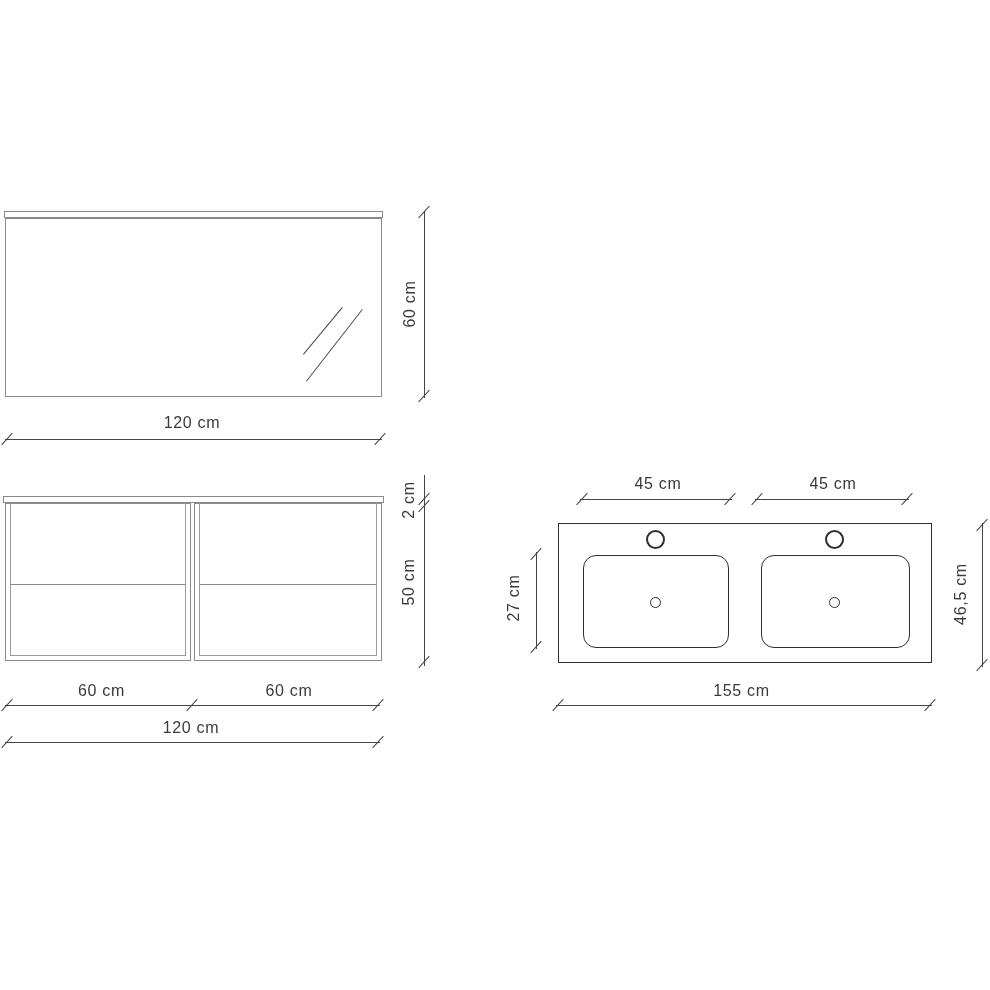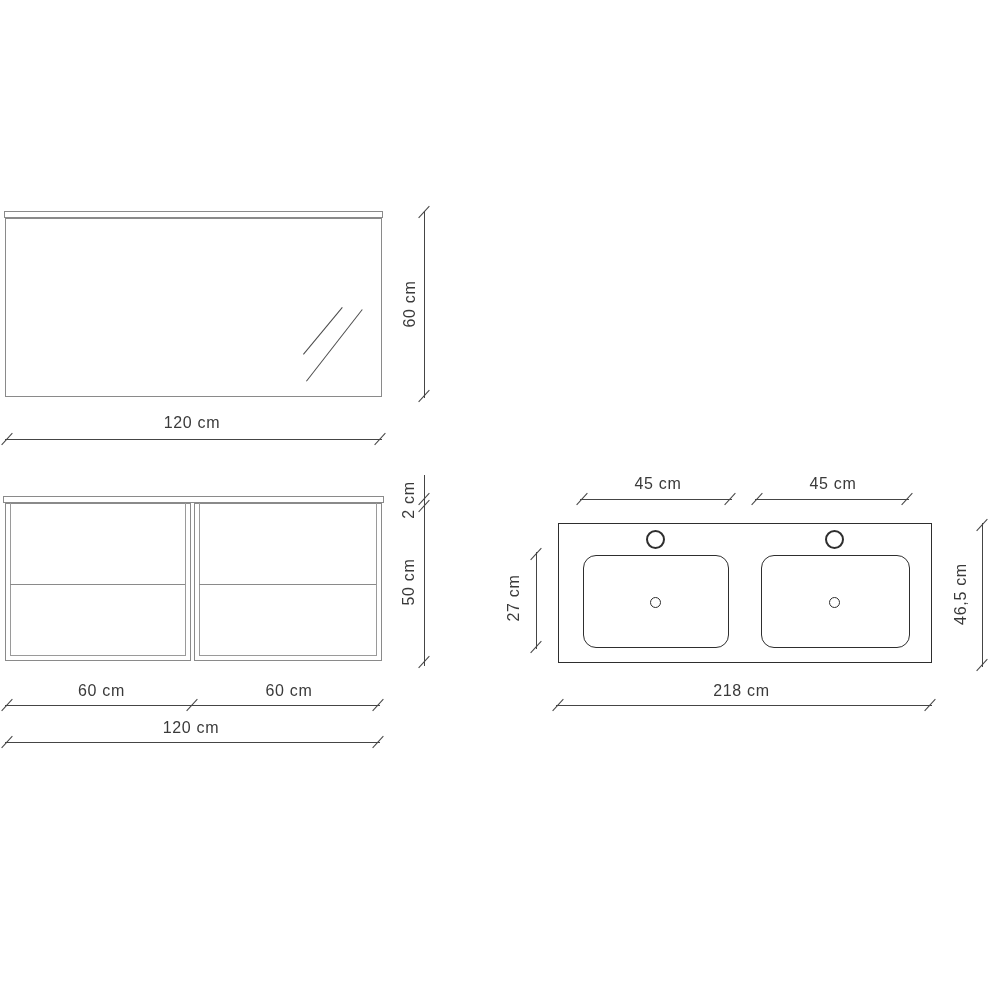--- a/index.html
+++ b/index.html
@@ -109,16 +109,16 @@
     <div class="dim-label vert" style="left:513.5px;top:597.5px;">27 cm</div>
 
     <div class="dim-v" style="left:981.5px;top:523px;height:144px;"></div>
     <div class="tick" style="left:981.5px;top:525px;"></div>
     <div class="tick" style="left:981.5px;top:665px;"></div>
     <div class="dim-label vert" style="left:960.5px;top:594px;">46,5 cm</div>
 
     <div class="dim-h" style="left:556px;top:705px;width:375.5px;"></div>
     <div class="tick" style="left:558px;top:705px;"></div>
     <div class="tick" style="left:929.5px;top:705px;"></div>
-    <div class="dim-label" style="left:741.5px;top:690.5px;">218 cm</div>
+    <div class="dim-label" style="left:741.5px;top:690.5px;">155 cm</div>
   </div>
 
 </div>
 
 </body></html>

